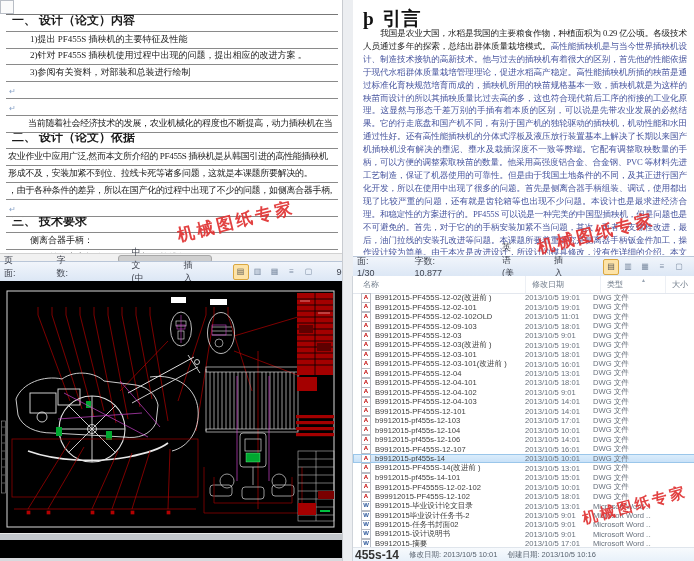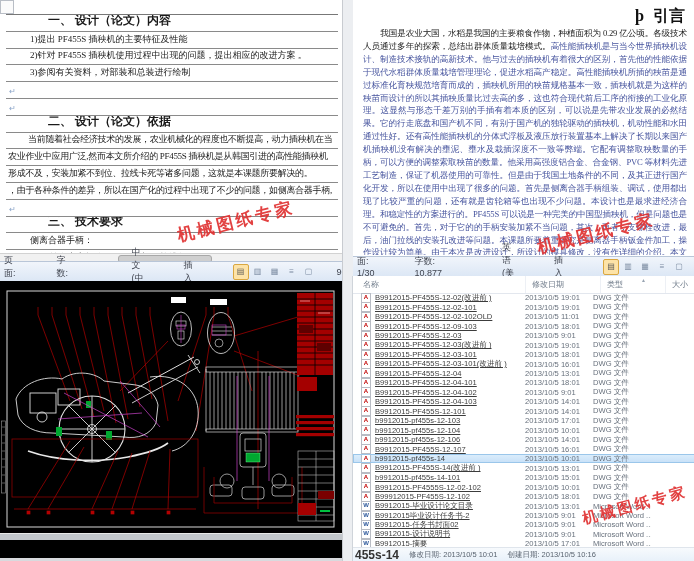--- a/index.html
+++ b/index.html
@@ -8,21 +8,21 @@
   .panel{position:absolute;}
 
   
   #doc-left{left:0;top:0;width:342px;height:281px;background:#fff;}
   .corner-box{position:absolute;left:0;top:0;width:12px;height:12px;background:#fbfbfb;border:1px solid #b9bec6;}
   .dlines{position:absolute;left:6px;right:4px;top:14px;border-top:1px solid #777;}
   .dline{height:15.8px;border-bottom:1px solid #8a8a8a;display:flex;align-items:flex-end;
          overflow:hidden;white-space:nowrap;font-family:"Liberation Serif",serif;color:#1a1a1a;}
   .dline .dtext{display:block;padding-bottom:2px;}
   .dline.heading{font-weight:bold;font-size:12px;}
-  .dline.heading .dtext{padding-left:6px;margin-left:36px;}
+  .dline.heading .dtext{padding-left:6px;}
   .dline.item{font-size:9px;}
   .dline.item .dtext{padding-left:24px;}
   .dline.indent2 .dtext{padding-left:36px;}
   .dline.body{font-size:9px;letter-spacing:-0.3px;}
   .dline.body .dtext{padding-left:2px;}
   .dline.indent .dtext{padding-left:22px;}
   .dline.empty{font-size:8px;}
   .dline.empty .dtext{padding-left:3px;color:#8aa4c8;}
 
   .wm{position:absolute;color:#e03131;font-weight:bold;transform:rotate(-14deg);
@@ -46,21 +46,21 @@
   .zbtn{width:11px;height:11px;border:1px solid #9fb0c4;border-radius:50%;display:flex;align-items:center;
         justify-content:center;font-size:8px;color:#56677d;background:#f4f8fc;}
   .ztrack{width:54px;height:3px;background:#c9d4e2;border-radius:2px;position:relative;}
   .zthumb{position:absolute;top:-3px;width:8px;height:9px;background:linear-gradient(#fdfdfd,#d6dee9);
           border:1px solid #8fa2b8;border-radius:2px;}
   #doc-left .zthumb{left:24px;}
   #doc-right .zthumb{left:34px;}
 
   
   #doc-right{left:352px;top:0;width:342px;height:276px;background:#fff;border-left:1px solid #cfd4da;}
-  .rtitle{padding:6px 10px 2px;font-family:"Liberation Serif",serif;font-weight:bold;font-size:16px;color:#111;text-align:right;}
+  .rtitle{padding:6px 10px 2px;font-family:"Liberation Serif",serif;font-weight:bold;font-size:19px;color:#111;}
   .pmark{margin-right:9px;}
   .rbody{position:absolute;left:10px;right:8px;top:27px;height:228px;overflow:hidden;
          font-family:"Liberation Serif",serif;font-size:8.6px;line-height:12.9px;text-align:justify;
          color:#222;letter-spacing:-0.2px;}
   .rbody p{margin:0;text-indent:2em;}
   .rbody .blue{color:#46549e;}
 
   
   #cad{left:0;top:281px;width:342px;height:280px;background:#000;}
   .cad-hscroll{position:absolute;left:0;top:252px;width:342px;height:7px;background:#c2c6cb;border-top:1px solid #e8e8e8;}
@@ -83,21 +83,21 @@
   .sortmark{position:absolute;left:288px;top:1px;font-size:5px;color:#98a4b2;}
   .frows{position:absolute;top:17px;left:0;right:0;bottom:13px;overflow:hidden;}
   .frow{height:9.48px;display:flex;align-items:center;font-size:7.6px;color:#3c3c3c;}
   .frow.selected{background:linear-gradient(#ddeefc,#c6e0f7);outline:1px solid #9ac6ea;outline-offset:-1px;}
   .ficon{width:8px;height:8px;margin:0 4px 0 8px;flex:none;border:1px solid #b8bcc4;background:#fff;
          font-size:6px;line-height:7px;text-align:center;font-weight:bold;}
   .frow.dwg .ficon{color:#c00000;}
   .frow.dwg .ficon::before{content:"A";}
   .frow.word .ficon{color:#2b579a;}
   .frow.word .ficon::before{content:"W";}
-  .fname{width:150px;overflow:hidden;white-space:nowrap;text-decoration:underline;}
+  .fname{width:150px;overflow:hidden;white-space:nowrap;}
   .fdate{width:68px;color:#67707c;}
   .ftype{width:58px;color:#67707c;overflow:hidden;white-space:nowrap;}
   .fsize{flex:1;}
   .fdetails{position:absolute;left:0;right:0;bottom:0;height:13px;border-top:1px solid #dfe5ec;
             background:linear-gradient(#f7fafd,#e8f1fa);display:flex;align-items:center;
             font-size:7.5px;color:#5a6470;padding-left:2px;gap:10px;overflow:hidden;}
   .fdetails .dname{font-weight:bold;color:#333;font-size:12px;}
 </style>
 </head>
 <body>
@@ -119,25 +119,25 @@
       </div>
         <div class="dline item">
         <span class="dtext">3)参阅有关资料，对部装和总装进行绘制</span>
       </div>
         <div class="dline empty">
         <span class="dtext">↵</span>
       </div>
         <div class="dline empty">
         <span class="dtext">↵</span>
       </div>
+        <div class="dline body indent">
+        <span class="dtext">当前随着社会经济技术的发展，农业机械化的程度也不断提高，动力插秧机在当</span>
+      </div>
         <div class="dline heading">
         <span class="dtext">二、 设计（论文）依据</span>
-      </div>
-        <div class="dline body indent">
-        <span class="dtext">当前随着社会经济技术的发展，农业机械化的程度也不断提高，动力插秧机在当</span>
       </div>
         <div class="dline body">
         <span class="dtext">农业作业中应用广泛,然而本文所介绍的 PF455S 插秧机是从韩国引进的高性能插秧机</span>
       </div>
         <div class="dline body">
         <span class="dtext">形成不及，安装加紧不到位、拉线卡死等诸多问题，这就是本课题所要解决的。</span>
       </div>
         <div class="dline body">
         <span class="dtext">，由于各种条件的差异，所以在国产化的过程中出现了不少的问题，如侧离合器手柄,</span>
       </div>

